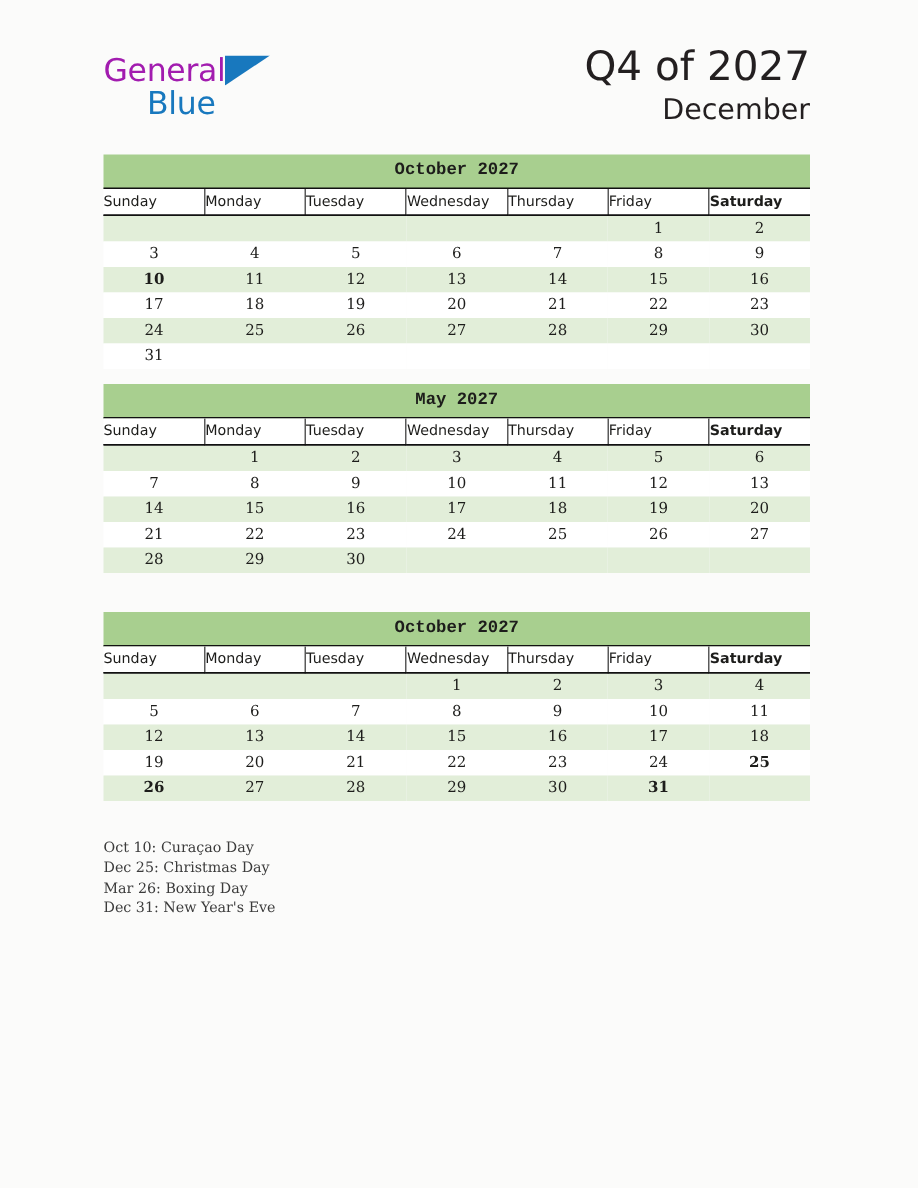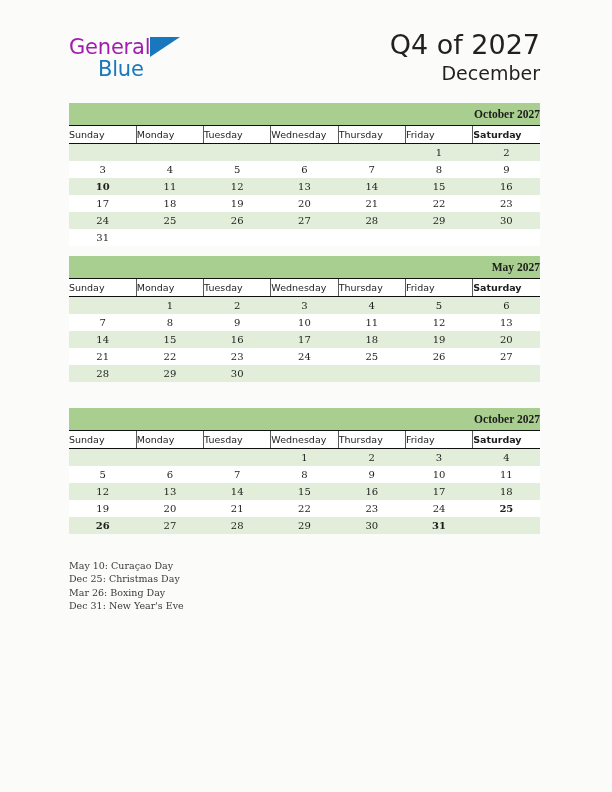--- a/index.html
+++ b/index.html
@@ -92,22 +92,22 @@
   
   .cal {
     position: absolute;
     left: 69px;
     width: 471px;
   }
   .cal-month-bar {
     height: 22px;
     line-height: 22px;
     background: #a8cf8f;
-    text-align: right;
-    font-family: Liberation Serif, serif;
+    text-align: center;
+    font-family: Liberation Mono, monospace;
     font-weight: bold;
     font-size: 11.5px;
     color: #1d1d1b;
     border-bottom: 1.6px solid #111111;
     box-sizing: content-box;
   }
   table.grid {
     width: 471px;
     border-collapse: collapse;
     table-layout: fixed;
@@ -384,19 +384,19 @@
             <td>29</td>
             <td>30</td>
             <td class="holiday">31</td>
             <td></td>
           </tr>
         </tbody>
     </table>
   </div>
 
   <div class="legend" id="legend" style="top:559px;">
-      <div class="legend-line">May 10: Curaçao Day</div>
+      <div class="legend-line">Oct 10: Curaçao Day</div>
       <div class="legend-line">Dec 25: Christmas Day</div>
       <div class="legend-line">Mar 26: Boxing Day</div>
       <div class="legend-line">Dec 31: New Year's Eve</div>
     </div>
 
 </div>
 
 </body></html>

